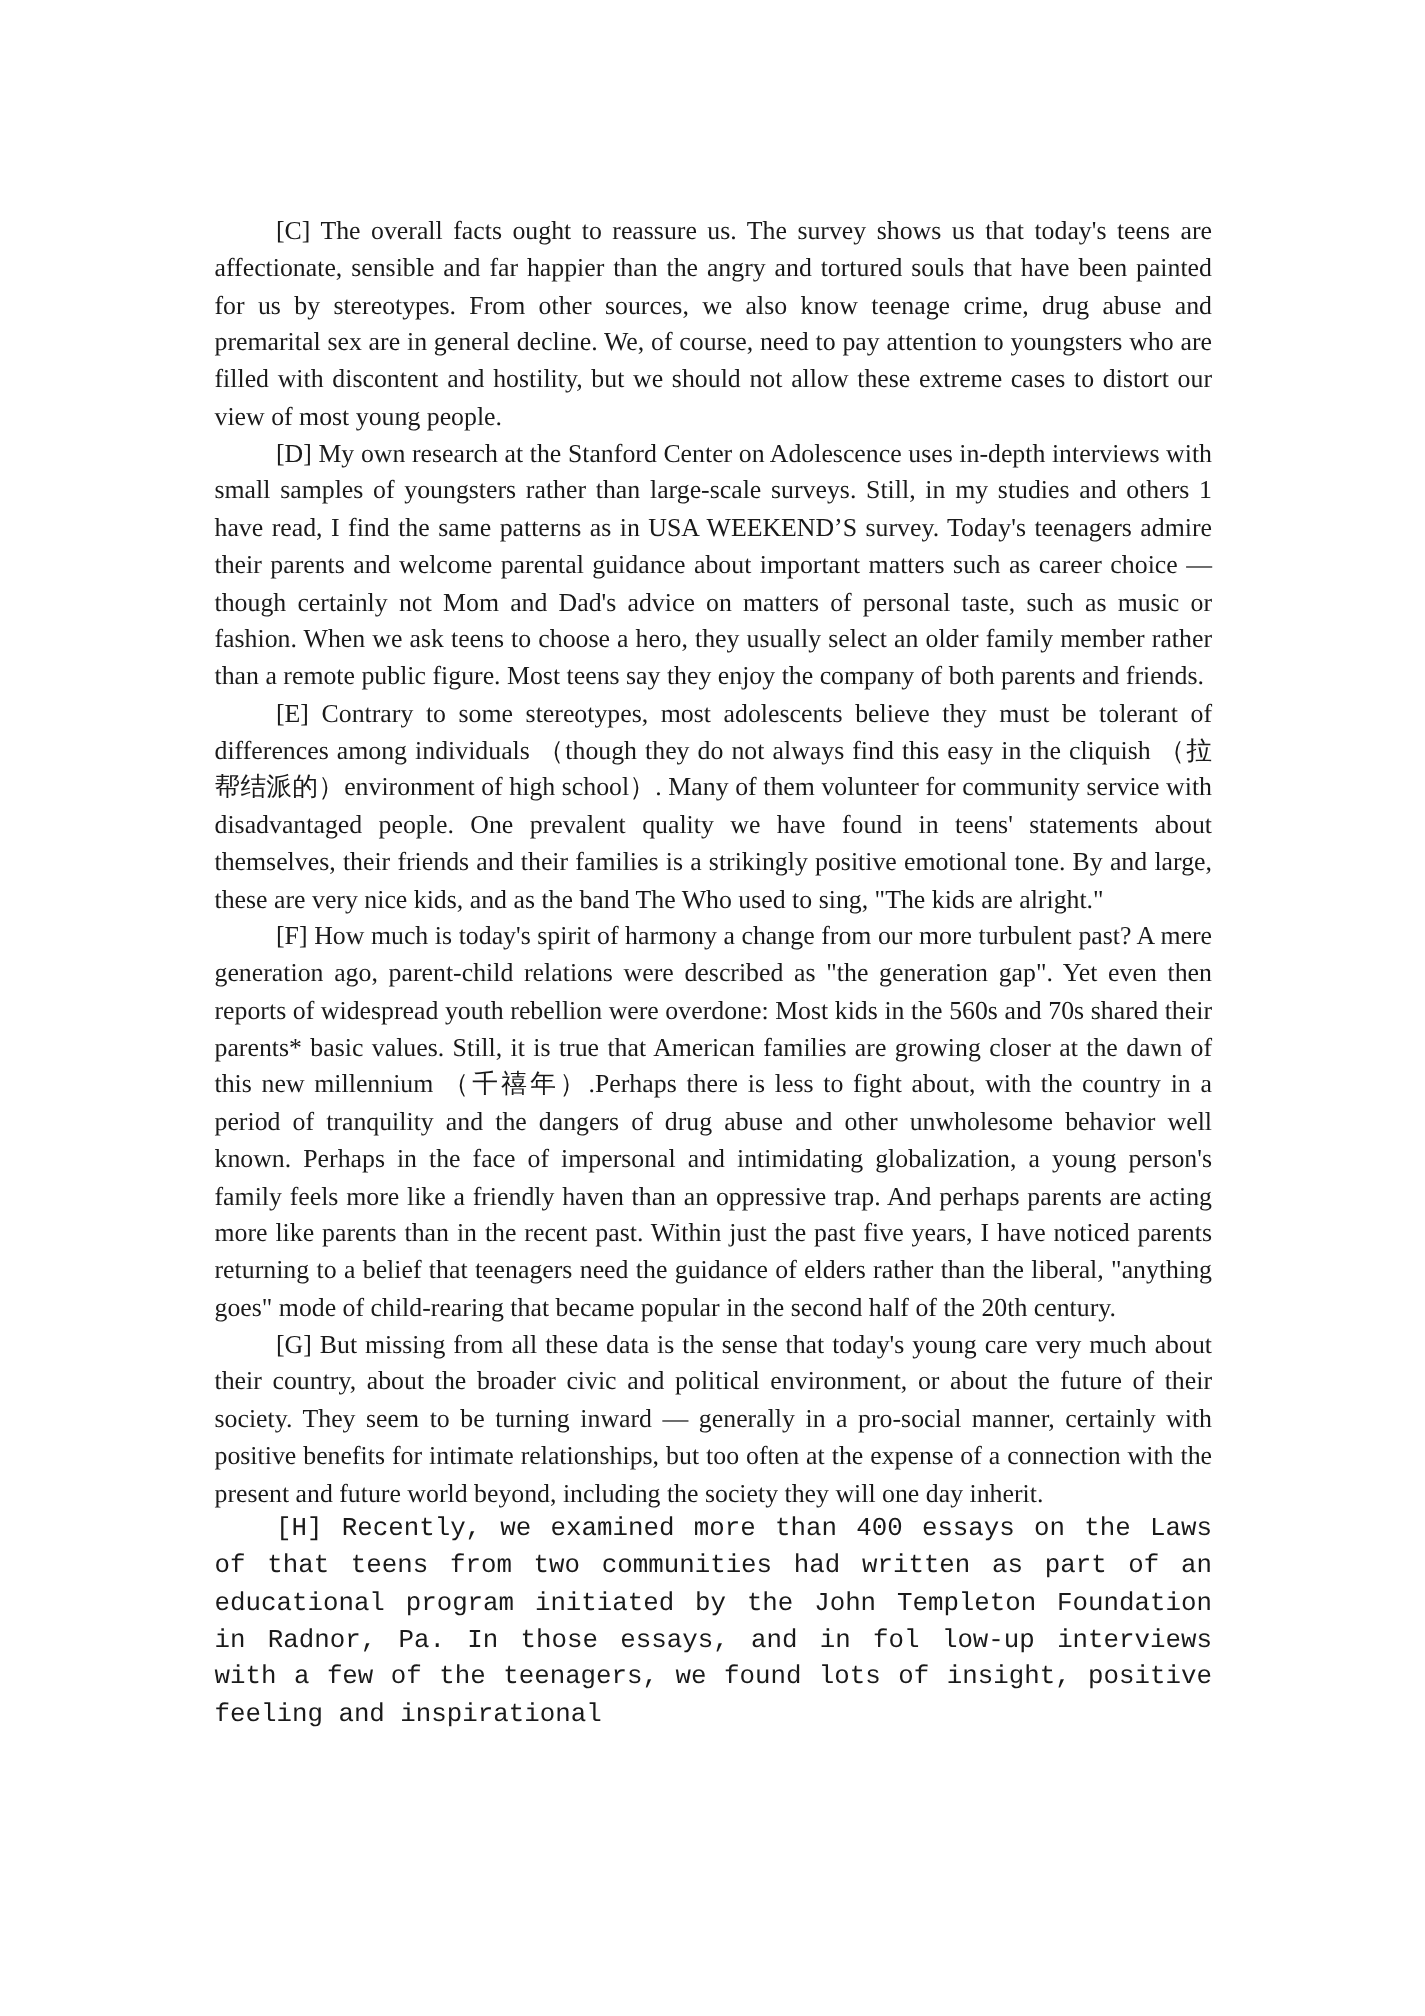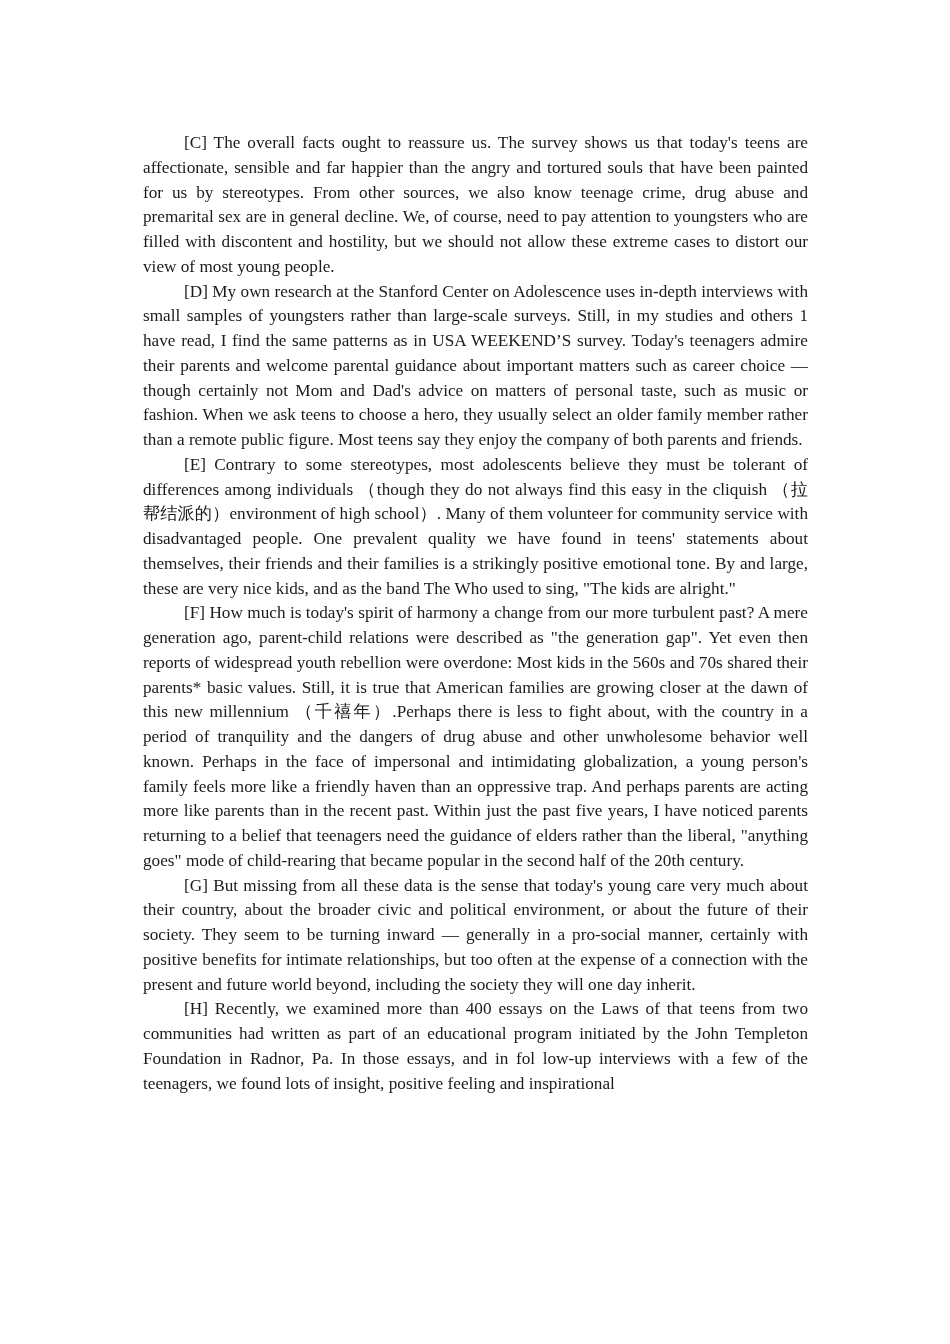--- a/index.html
+++ b/index.html
@@ -17,38 +17,39 @@
   .page {
     position: relative;
     width: 950px;
     height: 1344px;
     background: #ffffff;
     box-sizing: border-box;
   }
   .text-column {
     position: absolute;
     left: 143px;
-    top: 131px;
+    top: 142px;
     width: 665px;
   }
   p.para {
     margin: 0;
     padding: 0;
     text-align: justify;
     text-justify: inter-word;
     text-indent: 41px;
     font-size: 17.2px;
     line-height: 24.75px;
     letter-spacing: 0.01px;
     word-spacing: 0px;
     hyphens: none;
     -webkit-hyphens: none;
   }
   p.para:last-child {
     text-align: justify;
+    font-family: Liberation Mono, monospace;
   }
 </style>
 </head>
 <body>
 
 <div class="page">
   <div class="text-column">
     <p class="para">[C] The overall facts ought to reassure us. The survey shows us that today's teens are affectionate, sensible and far happier than the angry and tortured souls that have been painted for us by stereotypes. From other sources, we also know teenage crime, drug abuse and premarital sex are in general decline. We, of course, need to pay attention to youngsters who are filled with discontent and hostility, but we should not allow these extreme cases to distort our view of most young people.</p>
     <p class="para">[D] My own research at the Stanford Center on Adolescence uses in-depth interviews with small samples of youngsters rather than large-scale surveys. Still, in my studies and others 1 have read, I find the same patterns as in USA WEEKEND’S survey. Today's teenagers admire their parents and welcome parental guidance about important matters such as career choice — though certainly not Mom and Dad's advice on matters of personal taste, such as music or fashion. When we ask teens to choose a hero, they usually select an older family member rather than a remote public figure. Most teens say they enjoy the company of both parents and friends.</p>
     <p class="para">[E] Contrary to some stereotypes, most adolescents believe they must be tolerant of differences among individuals （though they do not always find this easy in the cliquish （拉帮结派的）environment of high school）. Many of them volunteer for community service with disadvantaged people. One prevalent quality we have found in teens' statements about themselves, their friends and their families is a strikingly positive emotional tone. By and large, these are very nice kids, and as the band The Who used to sing, "The kids are alright."</p>

